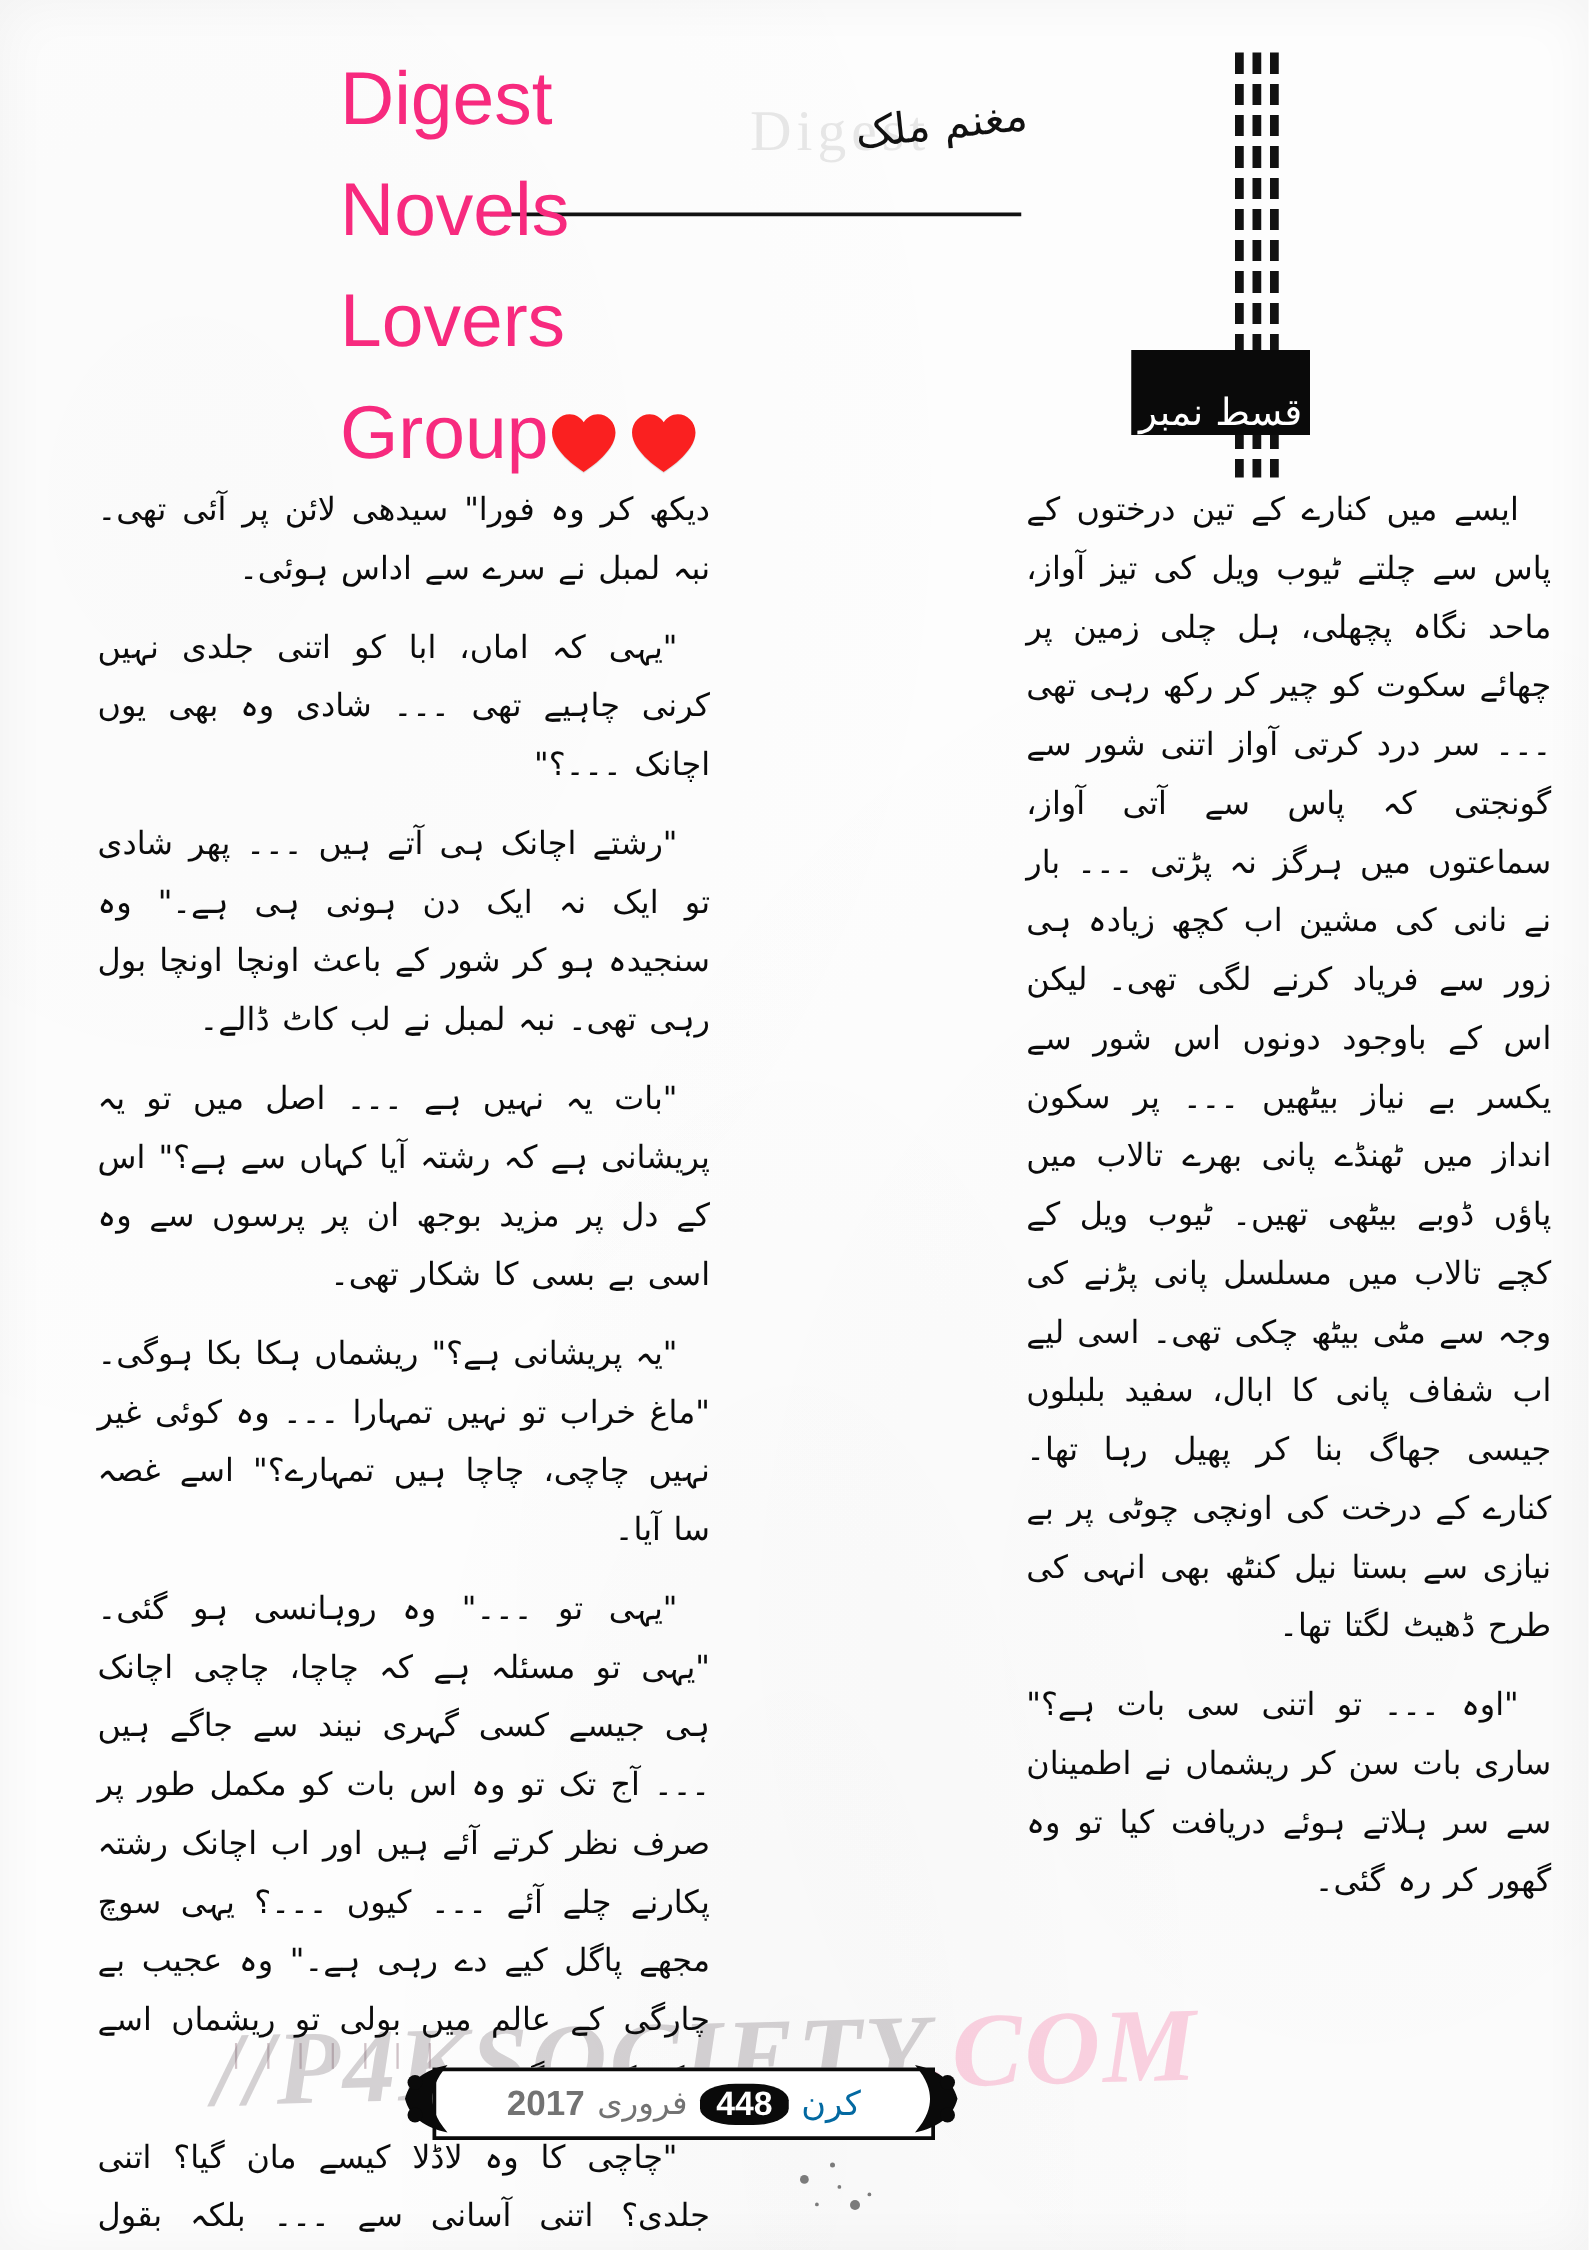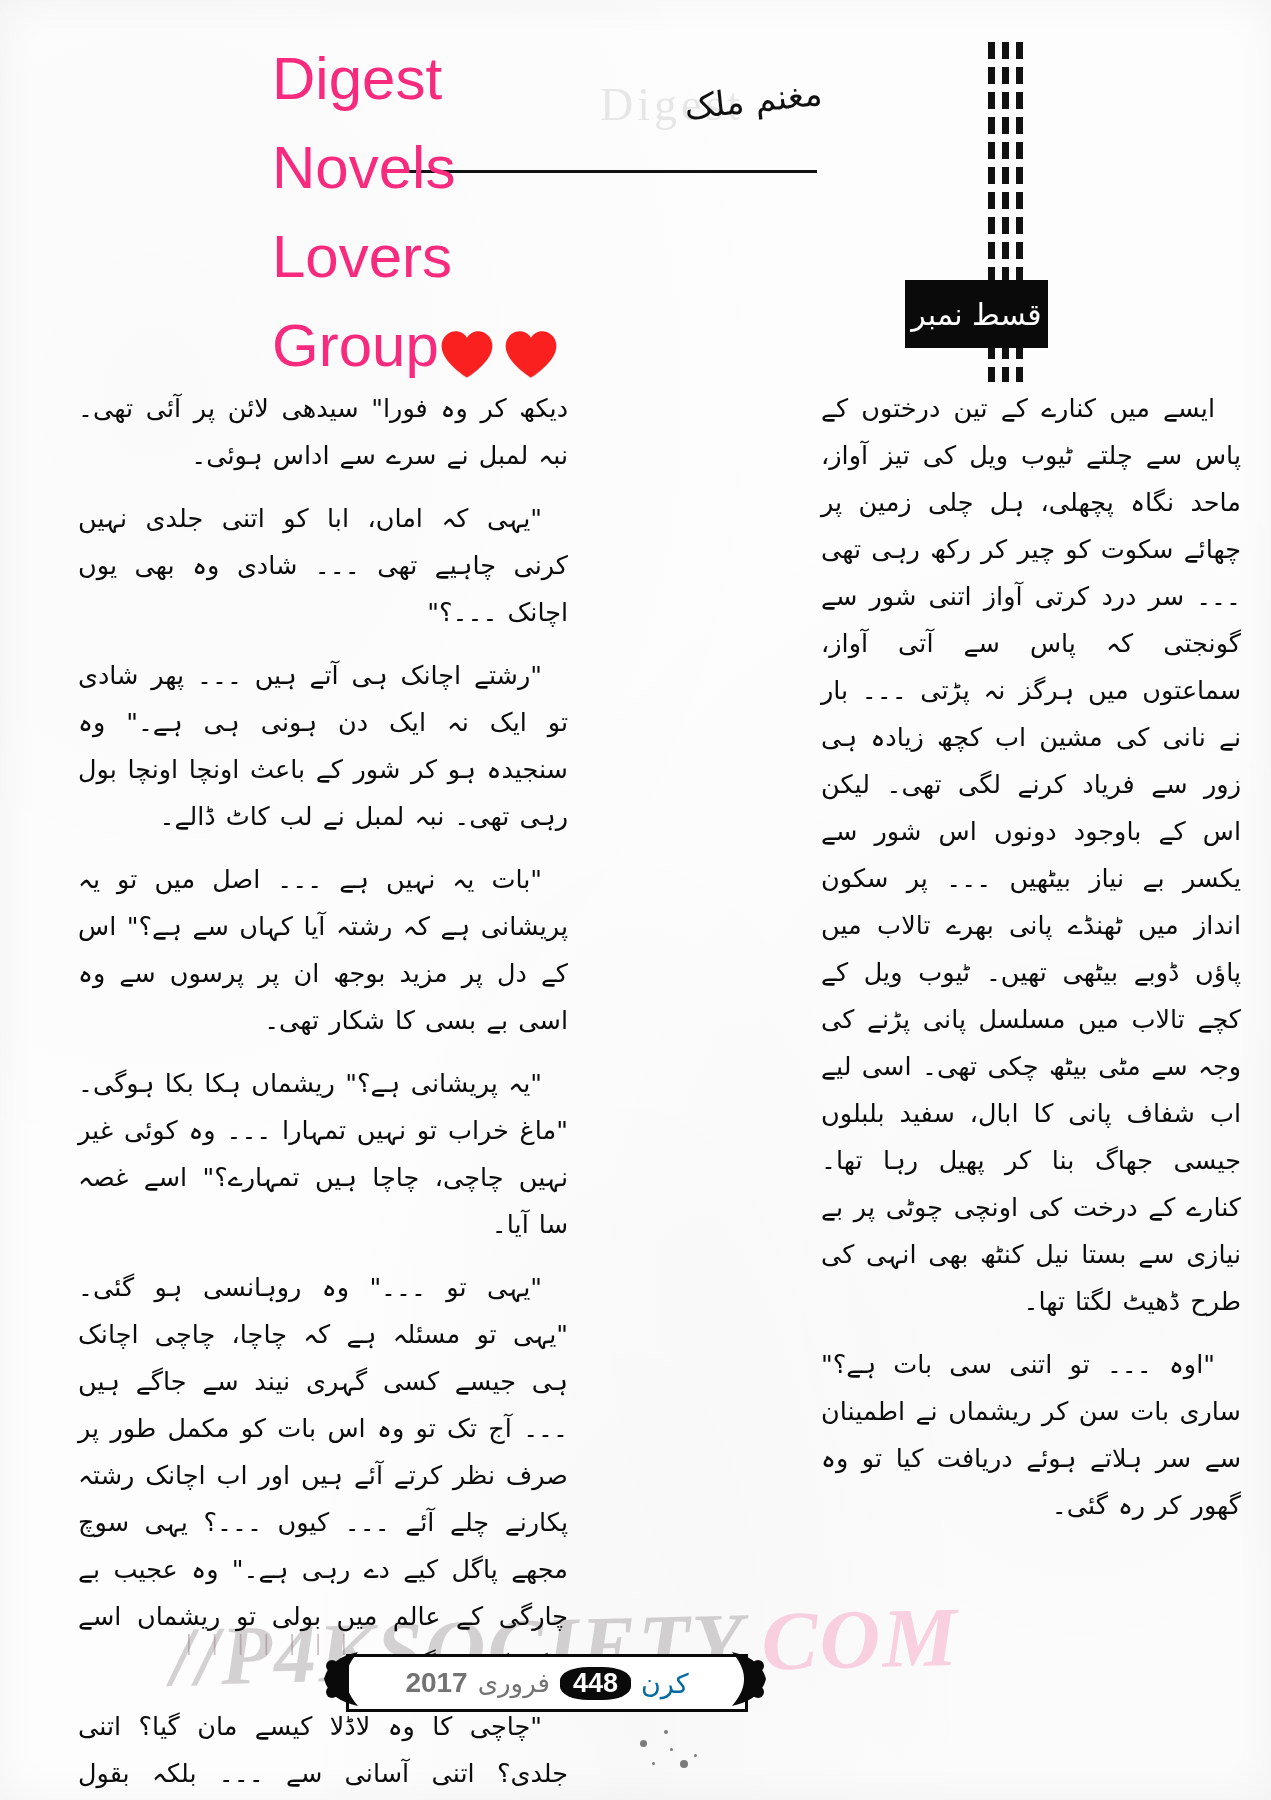--- a/index.html
+++ b/index.html
@@ -114,21 +114,21 @@
   
   .episode-badge {
     position: absolute;
     left: 905px;
     top: 280px;
     width: 143px;
     height: 68px;
     background: #0a0a0a;
     z-index: 5;
     display: flex;
-    align-items: center;
+    align-items: flex-end;
     justify-content: center;
   }
   .episode-badge span {
     color: #fff;
     font-size: 30px;
     direction: rtl;
     font-family: "DejaVu Sans", sans-serif;
     white-space: nowrap;
   }
 

